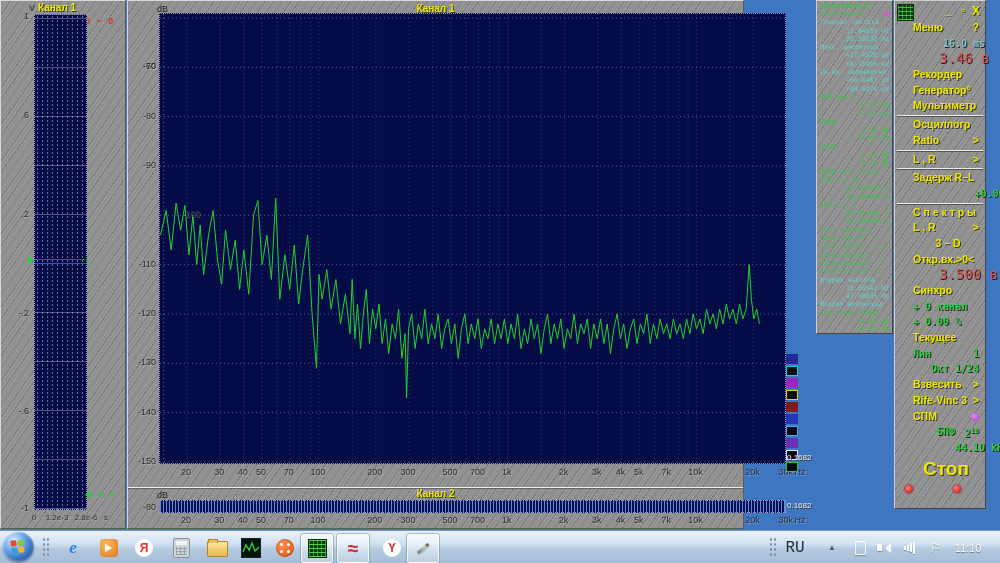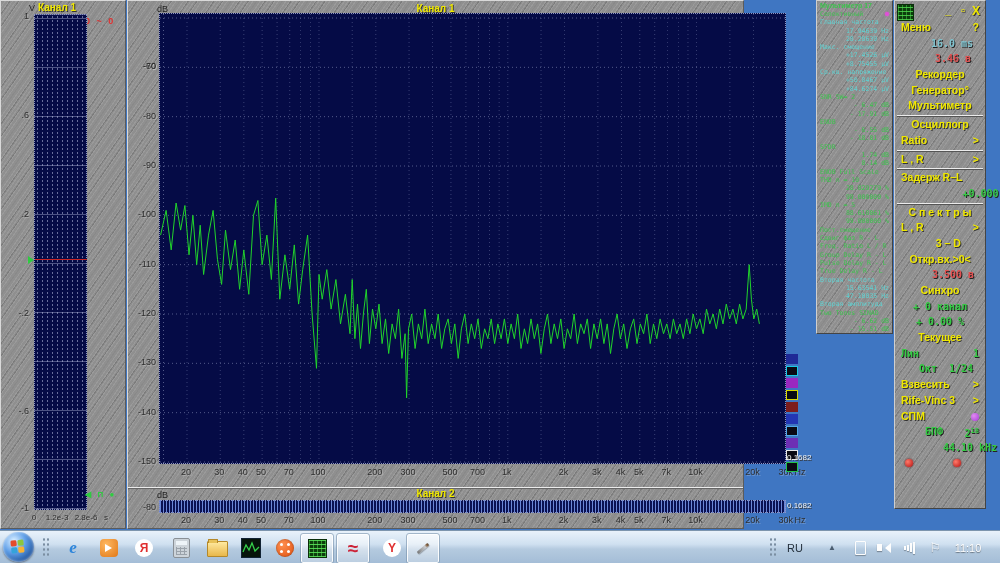--- a/index.html
+++ b/index.html
@@ -50,27 +50,27 @@
   .m-r{text-align:right;} .m-l{text-align:left;}
   .m-led{position:absolute;right:2px;top:2px;width:4px;height:4px;border-radius:50%;background:#e24fd8;box-shadow:0 0 2px #e24fd8;}
 
   
   #ctrl{left:894px;top:0;width:92px;height:509px;border-color:#cfcfcf #444 #444 #cfcfcf;padding-top:2px;}
   #cp-head{height:17px;position:relative;}
   #cp-icon{position:absolute;left:2px;top:1px;width:15px;height:15px;background:#0c3d0c;border:1px solid #0a2e0a;
      background-image:repeating-linear-gradient(0deg,rgba(80,220,80,.8) 0 1px,transparent 1px 4px),
                       repeating-linear-gradient(90deg,rgba(80,220,80,.5) 0 1px,transparent 1px 4px);}
   .winbtn{position:absolute;top:1px;color:#f0e800;font-weight:bold;font-size:11px;text-shadow:1px 1px 0 #333;cursor:default;}
-  .cp-row{height:15.7px;line-height:15.7px;position:relative;padding:0 6px;white-space:nowrap;}
-  .cp-c{text-align:center;}
+  .cp-row{height:15.7px;line-height:15.7px;position:relative;padding:0 6px;white-space:nowrap;margin-left:12px;}
+  .cp-c{}
   .cp-left{float:left;} .cp-right{float:right;}
   .c-y{color:#f0e800;font-weight:bold;font-size:10.5px;text-shadow:1px 1px 0 #333;}
   .c-g{color:#35c944;font-weight:bold;font-size:10px;font-family:"DejaVu Sans Mono",monospace;text-shadow:1px 1px 0 #222;}
   .c-c{color:#7fc3cf;font-weight:bold;font-size:10px;font-family:"DejaVu Sans Mono",monospace;text-shadow:1px 1px 0 #222;}
-  .c-r{color:#e05050;font-weight:bold;font-size:10px;font-family:"DejaVu Sans Mono",monospace;text-shadow:1px 1px 0 #222;padding-left:32px;}
+  .c-r{color:#e05050;font-weight:normal;font-size:14px;font-family:"DejaVu Sans Mono",monospace;text-shadow:1px 1px 0 #222;padding-left:32px;}
   .cp-div{height:1px;background:#ececec;box-shadow:0 1px 0 #555;margin:1px 2px;}
   .cp-big{height:26px;line-height:26px;font-size:19px !important;text-align:center;}
   .cp-led{display:inline-block;width:8px;height:8px;border-radius:50%;vertical-align:middle;}
   #cp-leds{height:15px;position:relative;}
   .bot-led{position:absolute;top:3px;width:8px;height:8px;border-radius:50%;background:radial-gradient(circle at 35% 35%,#ff7a6a,#b50f0f);box-shadow:0 0 2px #600;}
 
   
   #taskbar{position:absolute;left:0;top:530px;width:1000px;height:33px;
      background:linear-gradient(#e9f2fb,#cfe0f0 40%,#b4cadf 55%,#a3bcd6);border-top:1px solid #7d95ad;}
   #start-orb{position:absolute;left:3px;top:1px;width:31px;height:30px;border-radius:50%;
@@ -79,21 +79,21 @@
   #orb-flag{position:absolute;left:8px;top:8px;width:14px;height:14px;transform:rotate(-6deg);}
   .fl{position:absolute;width:6px;height:6px;border-radius:1.5px;}
   .dots-handle{position:absolute;width:9px;height:20px;top:6px;
      background-image:radial-gradient(circle,#7a8ea2 1px,transparent 1.3px);background-size:4px 5px;}
   .tb-icon{position:absolute;top:3px;width:30px;height:27px;display:flex;align-items:center;justify-content:center;}
   .tb-box{background:linear-gradient(rgba(255,255,255,.65),rgba(255,255,255,.25));border:1px solid rgba(255,255,255,.9);
      outline:1px solid rgba(120,145,170,.6);border-radius:2px;}
   .ic-circle{width:18px;height:18px;border-radius:50%;display:flex;align-items:center;justify-content:center;font-weight:bold;}
   #tray{position:absolute;right:0;top:0;height:33px;}
   .tray-item{position:absolute;top:0;height:33px;display:flex;align-items:center;justify-content:center;}
-  #tray-lang{color:#24303c;font-size:11px;}
+  #tray-lang{color:#24303c;font-size:16px;font-family:Liberation Mono, monospace;}
   #tray-time{color:#fff;font-size:11px;text-shadow:0 1px 1px rgba(0,0,0,.45);}
   .tray-glyph{color:#fdfdfd;text-shadow:0 1px 1px rgba(0,0,0,.4);font-size:13px;}
   .net-bar{display:inline-block;width:2px;margin-right:1px;background:#fdfdfd;box-shadow:0 1px 1px rgba(0,0,0,.3);vertical-align:bottom;}
   .spk-box{width:5px;height:7px;background:#fdfdfd;display:inline-block;box-shadow:0 1px 1px rgba(0,0,0,.3);}
   .spk-tri{width:0;height:0;border:5px solid transparent;border-right:6px solid #fdfdfd;display:inline-block;margin-left:-2px;}
 </style>
 </head>
 <body>
 
 <div id="screen">
@@ -169,21 +169,21 @@
           <line x1="0" x2="627" y1="349.33333333333337" y2="349.33333333333337" stroke="#9aa2c8" stroke-width="0.7" stroke-dasharray="1 3" opacity="0.75"></line>
           <line x1="0" x2="627" y1="398.6666666666667" y2="398.6666666666667" stroke="#9aa2c8" stroke-width="0.7" stroke-dasharray="1 3" opacity="0.75"></line>
           <line x1="0" x2="627" y1="448" y2="448" stroke="#9aa2c8" stroke-width="0.7" stroke-dasharray="1 3" opacity="0.75"></line>
           <polyline points="0.6,221.1 6.1,196.4 11.2,235.9 16.1,189.0 20.6,216.1 24.9,191.5 29.0,240.8 32.9,201.3 36.7,250.7 40.2,211.2 43.6,260.5 48.5,221.1 53.1,196.4 57.5,245.7 61.6,270.4 65.5,216.1 70.5,255.6 75.2,226.0 79.6,275.3 83.8,235.9 88.8,280.3 93.5,201.3 97.9,186.5 102.1,250.7 106.9,221.1 111.4,265.5 115.7,184.1 119.8,285.2 124.9,240.8 129.7,275.3 134.3,230.9 138.6,290.1 142.7,255.6 147.6,221.1 152.1,300.0 156.5,354.3 159.0,260.5 162.2,285.2 166.8,255.6 171.1,295.1 175.9,265.5 180.5,309.9 185.4,280.3 190.0,319.7 192.2,265.5 194.9,324.7 197.5,290.1 200.5,334.5 203.4,300.0 206.3,275.3 209.4,329.6 212.5,295.1 215.8,314.8 219.0,290.1 222.1,329.6 225.5,304.9 228.7,339.5 232.1,309.9 235.4,324.7 238.6,295.1 241.9,344.4 245.1,319.7 246.6,383.9 248.5,314.8 251.7,300.0 255.1,334.5 258.4,309.9 261.7,324.7 264.9,295.1 268.2,329.6 271.6,309.9 274.9,324.7 278.2,300.0 281.6,334.5 284.8,314.8 288.1,304.9 291.4,329.6 294.8,309.9 298.2,344.4 301.4,314.8 304.8,300.0 308.1,329.6 311.3,309.9 314.7,324.7 318.0,304.9 321.3,334.5 324.6,314.8 327.9,324.7 331.2,304.9 334.6,329.6 337.9,309.9 341.1,324.7 344.4,304.9 347.8,329.6 351.1,309.9 354.4,324.7 357.7,300.0 361.0,334.5 364.4,314.8 367.6,329.6 371.0,304.9 374.3,324.7 377.6,309.9 380.9,339.5 384.3,314.8 387.5,300.0 390.9,329.6 394.2,309.9 397.5,324.7 400.8,304.9 404.1,334.5 407.4,314.8 410.7,324.7 414.1,300.0 417.4,329.6 420.7,309.9 424.0,319.7 427.3,304.9 430.6,334.5 433.9,309.9 437.2,324.7 440.6,304.9 443.9,329.6 447.2,309.9 450.5,339.5 453.8,314.8 457.1,300.0 460.4,324.7 463.7,309.9 467.0,334.5 470.4,314.8 473.7,304.9 477.0,329.6 480.3,309.9 483.6,319.7 486.9,300.0 490.2,329.6 493.5,309.9 496.8,324.7 500.1,304.9 503.5,319.7 506.8,309.9 510.1,324.7 513.4,304.9 516.7,319.7 520.0,309.9 523.3,324.7 526.6,304.9 529.9,319.7 533.2,300.0 536.5,314.8 539.9,304.9 543.2,319.7 546.5,295.1 549.8,309.9 553.1,300.0 556.4,314.8 559.7,295.1 563.0,309.9 566.3,290.1 569.6,304.9 572.9,295.1 576.3,309.9 579.6,290.1 582.9,304.9 586.2,295.1 589.2,250.7 591.4,285.2 593.8,304.9 596.7,295.1 599.4,309.9" fill="none" stroke="#21d42b" stroke-width="1"></polyline>
         </svg></div>
     <div id="spec-ylabels">
         <div class="db-lab" style="top: 12px; margin-top: 48px;">-60</div>
         <div class="db-lab" style="top: 60.3333px;">-70</div>
         <div class="db-lab" style="top: 109.667px;">-80</div>
         <div class="db-lab" style="top: 159px;">-90</div>
-        <div class="db-lab" style="top: 208.333px;">-100</div>
+        <div class="db-lab" style="top: 208.333px; padding-left: 44px;">-100</div>
         <div class="db-lab" style="top: 257.667px;">-110</div>
         <div class="db-lab" style="top: 307px;">-120</div>
         <div class="db-lab" style="top: 356.333px;">-130</div>
         <div class="db-lab" style="top: 405.667px;">-140</div>
         <div class="db-lab" style="top: 455px;">-150</div>
       </div>
     <div id="spec-xlabels">
         <span class="f-lab" style="left: 58px; top: 466px;">20</span>
         <span class="f-lab" style="left: 91.2481px; top: 466px;">30</span>
         <span class="f-lab" style="left: 114.838px; top: 466px;">40</span>
@@ -248,21 +248,21 @@
     <span class="readout" style="left:659px;top:500px;">0.1682</span>
   </div>
 
   <div id="meter" class="panel tex">
     <div id="meter-title">Мультиметр 17</div>
     <div id="meter-rows">
         <div class="m-row m-g m-l">Селективный<span class="m-led"></span></div>
         <div class="m-row m-c m-l">Главная частота</div>
         <div class="m-row m-c m-r">17.94639 Hz</div>
         <div class="m-row m-c m-r">28.28639 Hz</div>
-        <div class="m-row m-c m-l">Макс. смещение</div>
+        <div class="m-row m-c m-l">Макс. амплитуда</div>
         <div class="m-row m-c m-r">+17.4526 μV</div>
         <div class="m-row m-c m-r">+8.75455 μV</div>
         <div class="m-row m-c m-l">Ср.кв. напряжение</div>
         <div class="m-row m-c m-r">+50.8467 μV</div>
         <div class="m-row m-c m-r">+84.6274 μV</div>
         <div class="m-row m-g m-l">SNR    SW=  2</div>
         <div class="m-row m-g m-r">-  6.47 dB</div>
         <div class="m-row m-g m-r">- 17.91 dB</div>
         <div class="m-row m-g m-l">ENOB</div>
         <div class="m-row m-g m-r">-  6.55 dB</div>
@@ -357,20 +357,21 @@
         </div>
         <div class="cp-row c-y">
           <span class="cp-left">СПМ</span>
           <span class="cp-led cp-right" style="background: radial-gradient(circle at 35% 35%, rgb(224, 140, 240), rgb(169, 59, 217)); margin-top: 4px;"></span>
         </div>
         <div class="cp-row c-g">
           <span class="cp-left">БПФ</span>
           <span class="cp-right">2<sup style="font-size: 7px;">18</sup></span>
         </div>
         <div class="cp-row c-g cp-c">44.10 kHz</div>
+        <div class="cp-row cp-big c-y cp-c">Стоп</div>
         <div id="cp-leds">
           <div class="bot-led" style="left: 10px;"></div>
           <div class="bot-led" style="left: 58px;"></div>
         </div>
       </div>
   </div>
 
   <div id="taskbar">
     <div id="start-orb">
       <div id="orb-flag">

